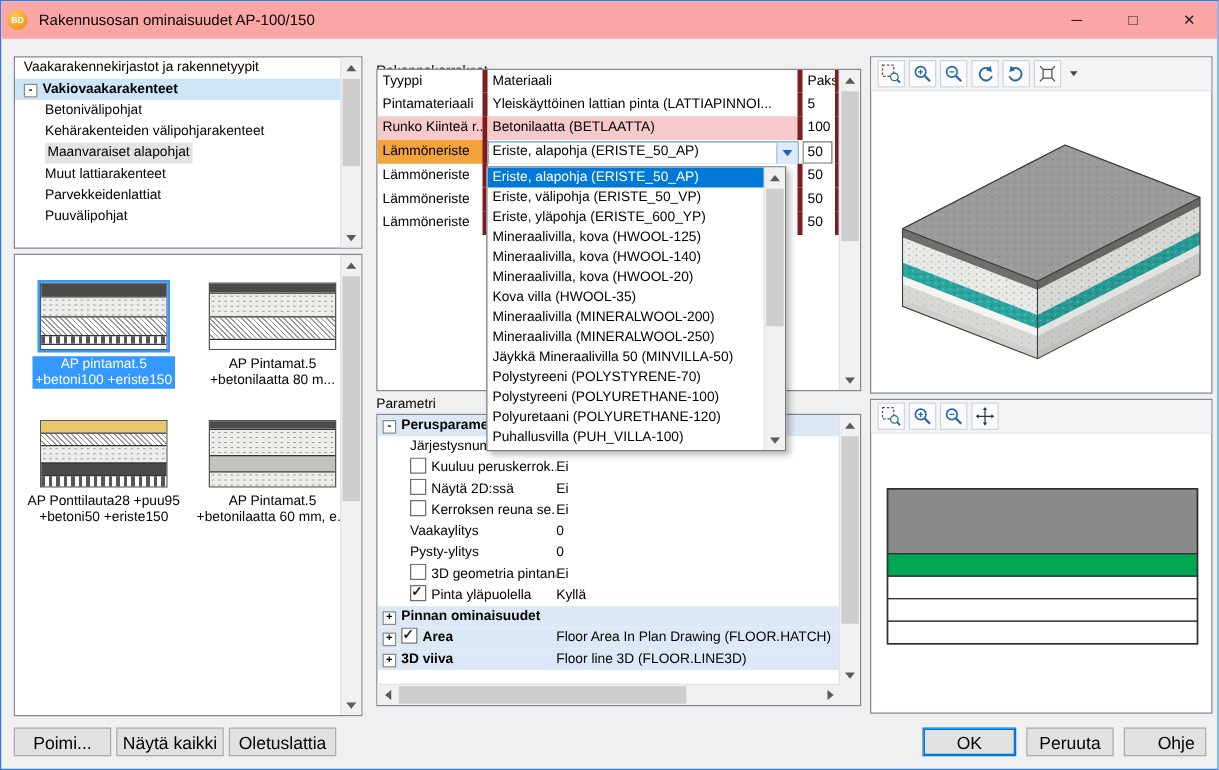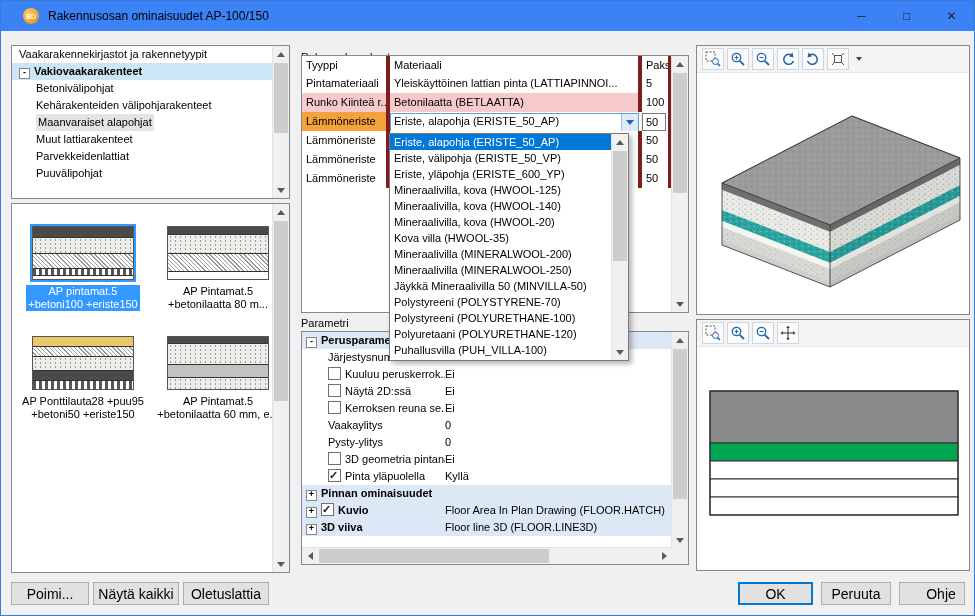--- a/index.html
+++ b/index.html
@@ -1,19 +1,19 @@
 <!DOCTYPE html>
 <html><head>
 <meta charset="utf-8">
 <style>
   html,body{margin:0;padding:0;background:#ffffff;}
   .win{position:relative;width:973px;height:614px;border:1px solid #3a7bd5;background:#f0f0f0;
        font-family:"Liberation Sans",sans-serif;font-size:11px;color:#000;overflow:hidden;}
   
-  .tb{height:30px;background:#3b82f6;display:flex;align-items:center;padding-left:22px;}
+  .tb{height:30px;background:#fca5a5;display:flex;align-items:center;padding-left:5px;}
   .tb-icon{width:16px;height:16px;border-radius:50%;flex:0 0 16px;
            background:radial-gradient(circle at 35% 30%, #ffc95e, #e88a00);
            color:#fff;font-size:7px;font-weight:bold;display:flex;align-items:center;justify-content:center;}
   .tb-title{margin-left:9px;font-size:12px;}
   .tb-btns{margin-left:auto;display:flex;height:30px;}
   .tb-btn{width:45px;display:flex;align-items:center;justify-content:center;font-size:12px;color:#222;}
   
   .box{position:absolute;background:#fff;border:1px solid #828790;}
   .cap{position:absolute;color:#000;}
   
@@ -313,21 +313,21 @@
       </div>
       <div class="prow">
         <div class="pname ind"><span class="cb checked"></span><span>Pinta yläpuolella</span></div>
         <div class="pval">Kyllä</div>
       </div>
       <div class="prow group">
         <div class="pname" style="flex:0 0 280px;width:280px;"><span class="exp">+</span><span>Pinnan ominaisuudet</span></div>
         <div class="pval"></div>
       </div>
       <div class="prow group">
-        <div class="pname"><span class="exp">+</span><span class="cb checked"></span><span>Kuvio</span></div>
+        <div class="pname"><span class="exp">+</span><span class="cb checked"></span><span>Area</span></div>
         <div class="pval">Floor Area In Plan Drawing  (FLOOR.HATCH)</div>
       </div>
       <div class="prow group">
         <div class="pname"><span class="exp">+</span><span>3D viiva</span></div>
         <div class="pval">Floor line 3D  (FLOOR.LINE3D)</div>
       </div>
     </div>
     <div class="vscroll" style="bottom:16px;">
       <div class="sb-arrow" style="top:0;">
           <span class="tri-up"></span>

